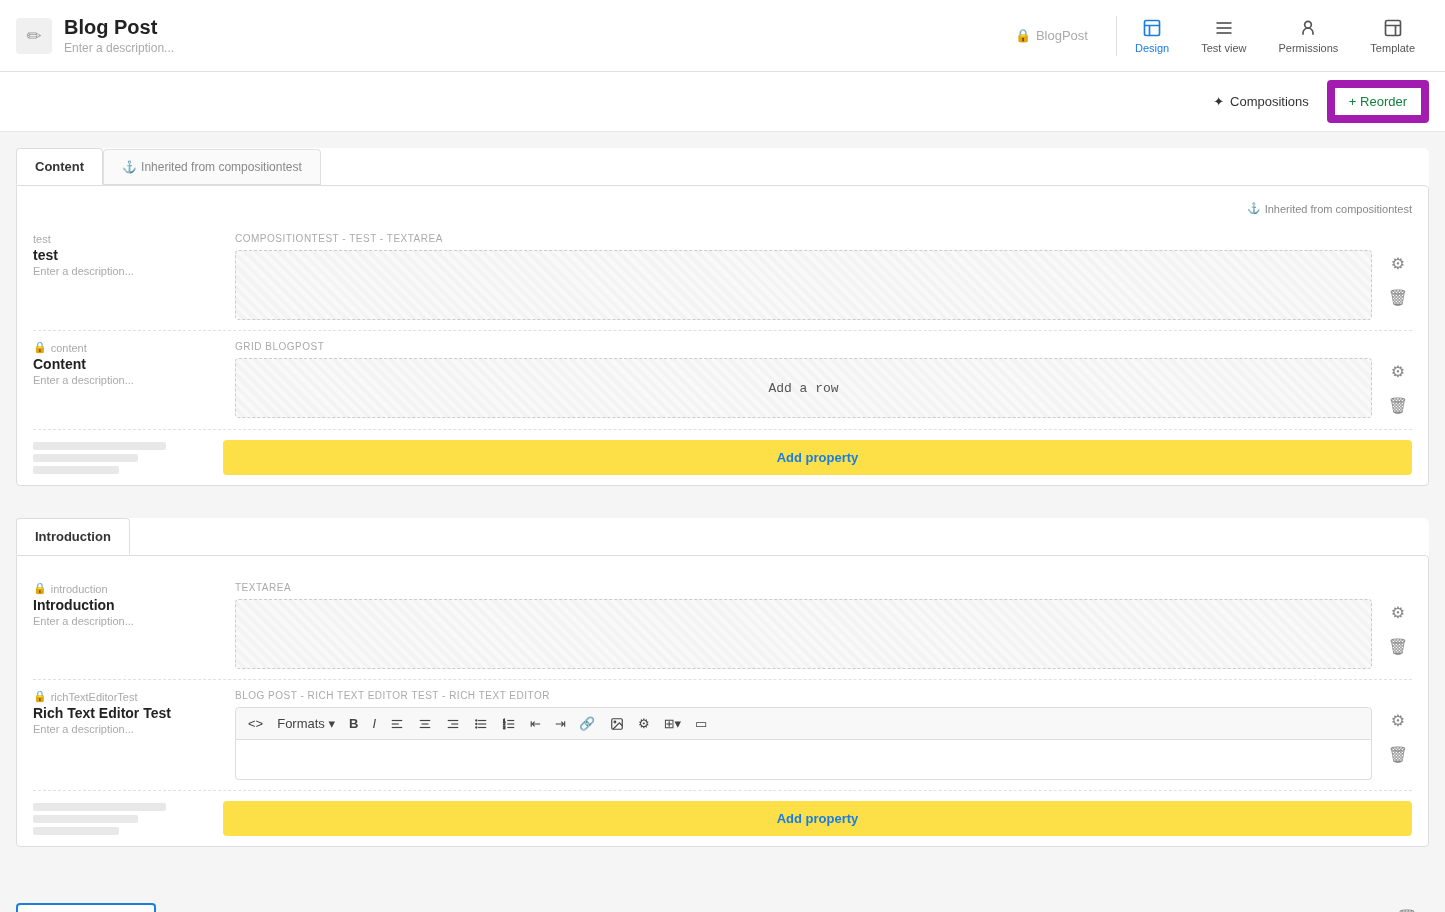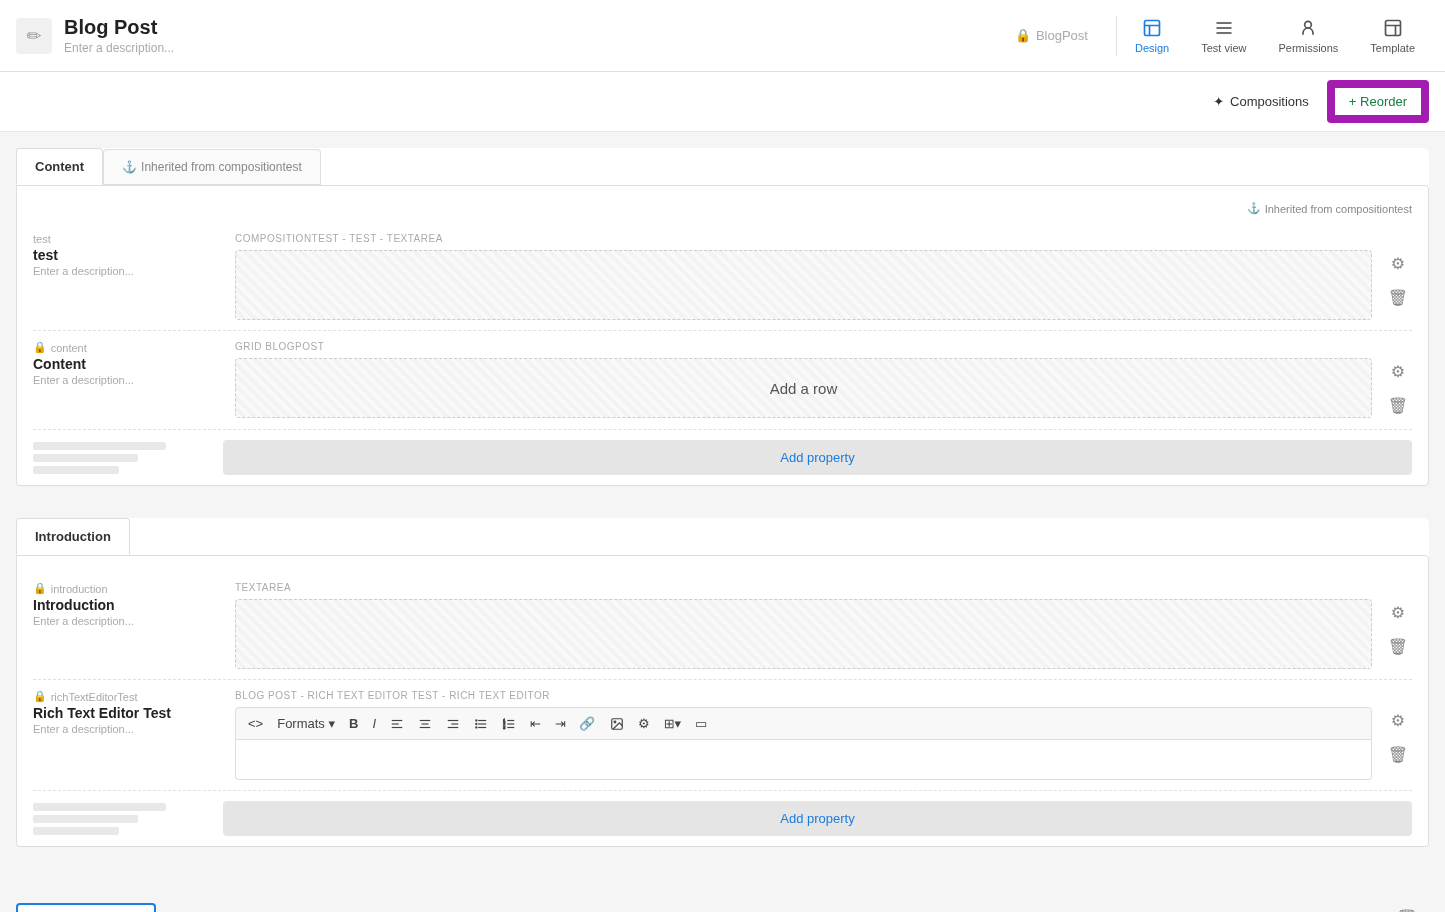--- a/index.html
+++ b/index.html
@@ -35,28 +35,28 @@
     .property-content { flex: 1; }
     .property-field-label { font-size: 10px; color: #aaa; text-transform: uppercase; letter-spacing: 0.5px; margin-bottom: 6px; }
     .property-actions { display: flex; flex-direction: column; gap: 6px; padding-top: 16px; }
     .action-icon { width: 28px; height: 28px; display: flex; align-items: center; justify-content: center; cursor: pointer; color: #888; font-size: 16px; }
 
     
     .field-textarea { width: 100%; min-height: 70px; border: 1px dashed #ccc; border-radius: 4px; background: repeating-linear-gradient(45deg, #f9f9f9 0px, #f9f9f9 4px, #f3f3f3 4px, #f3f3f3 8px); }
 
     
     .grid-container { border: 1px dashed #ccc; border-radius: 4px; background: repeating-linear-gradient(45deg, #f9f9f9 0px, #f9f9f9 4px, #f3f3f3 4px, #f3f3f3 8px); min-height: 60px; display: flex; align-items: center; justify-content: center; }
-    .add-row-btn { color: #555; font-size: 15px; cursor: pointer; }
+    .add-row-btn { color: #555; font-size: 13px; cursor: pointer; font-family: Liberation Mono, monospace; }
 
     
     .add-property-row { display: flex; align-items: center; padding: 10px 0; }
     .add-property-left { width: 190px; flex-shrink: 0; }
     .add-property-left-lines { display: flex; flex-direction: column; gap: 4px; }
     .line { height: 8px; background: #e8e8e8; border-radius: 2px; }
-    .add-property-btn { flex: 1; background: #e5e5e5; border: none; padding: 10px; text-align: center; color: #1a7de0; font-size: 13px; font-weight: 400; cursor: pointer; border-radius: 4px; }
+    .add-property-btn { flex: 1; background: #fde047; border: none; padding: 10px; text-align: center; color: #1a7de0; font-size: 13px; font-weight: 700; cursor: pointer; border-radius: 4px; }
 
     
     .rte-toolbar { border: 1px solid #ddd; border-radius: 4px 4px 0 0; background: #f8f8f8; display: flex; align-items: center; gap: 2px; padding: 4px 6px; flex-wrap: wrap; }
     .rte-toolbar-btn { padding: 4px 6px; font-size: 13px; cursor: pointer; color: #444; border: none; background: none; border-radius: 3px; display: flex; align-items: center; }
     .rte-body { border: 1px solid #ddd; border-top: none; border-radius: 0 0 4px 4px; min-height: 40px; background: #fff; }
 
     
     .inherited-badge { font-size: 11px; color: #888; display: flex; align-items: center; gap: 4px; justify-content: flex-end; margin-bottom: 8px; }
 
     

